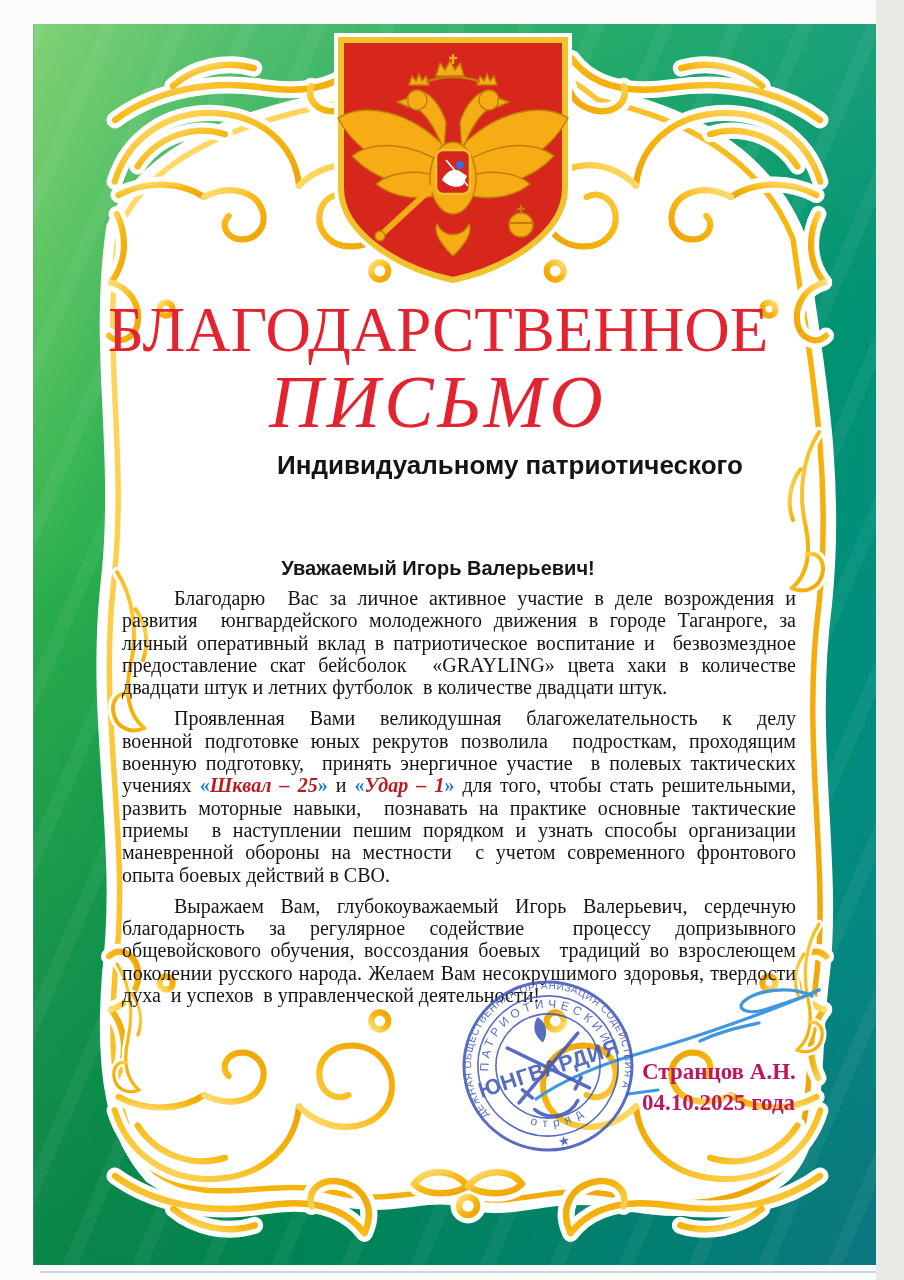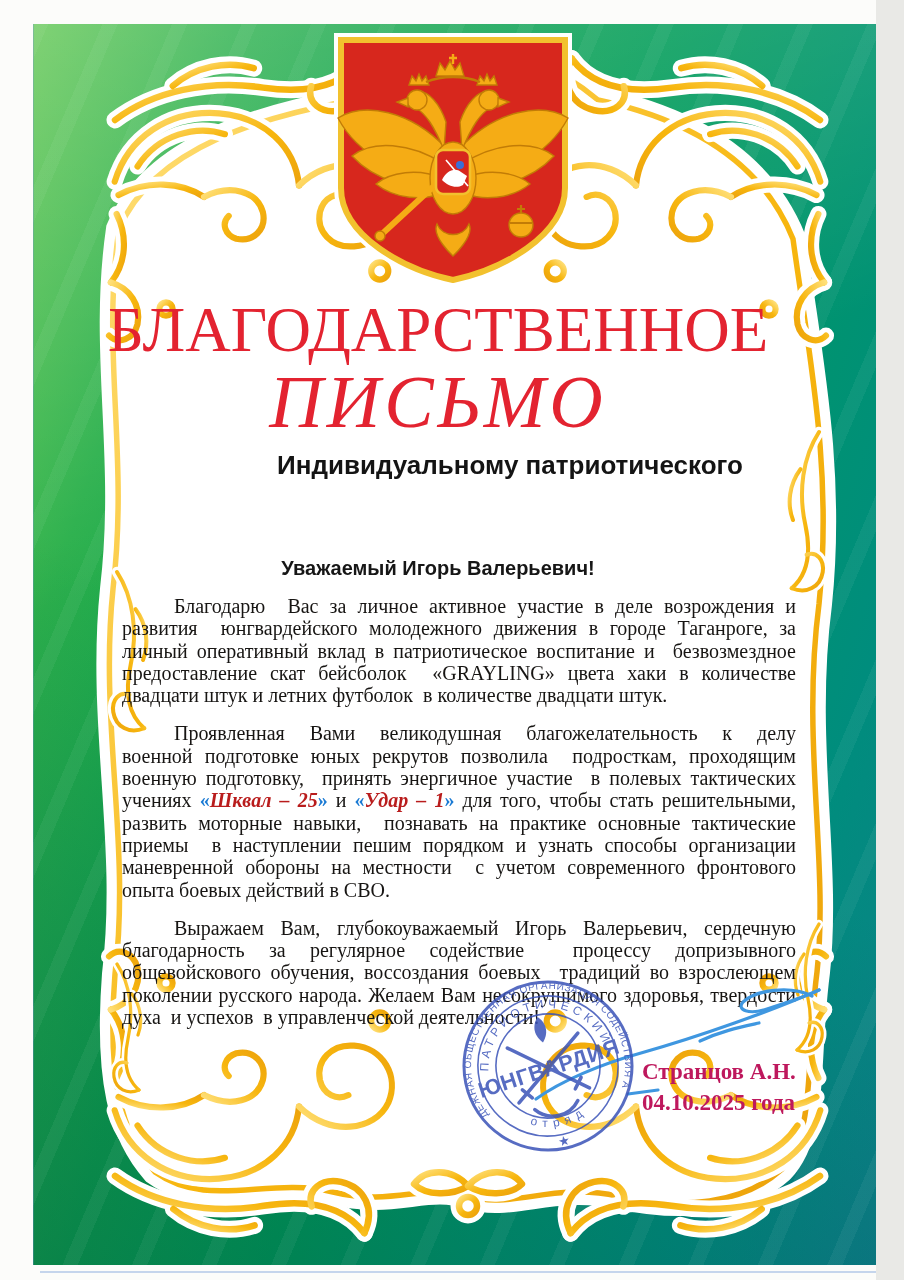--- a/index.html
+++ b/index.html
@@ -25,21 +25,21 @@
   .title{position:absolute;left:20px;right:20px;text-align:center;color:#e32330;
          font-family:"Liberation Serif",serif;font-weight:400;}
   .title1{top:294px;font-size:63px;letter-spacing:0px;}
   .title2{top:360px;font-size:74px;letter-spacing:4px;font-style:italic;}
   .addressee{position:absolute;left:215px;top:449px;width:590px;text-align:center;
     font-family:"Liberation Sans",sans-serif;font-weight:700;font-size:26px;line-height:33px;color:#141414;}
   .salutation{position:absolute;left:10px;right:10px;top:537px;text-align:center;
     font-family:"Liberation Sans",sans-serif;font-weight:700;font-size:20px;color:#161616;margin-top:20px;}
   .body-text{position:absolute;left:122px;top:579px;width:674px;color:#171513;
     font-size:20px;line-height:22.3px;text-align:justify;}
-  .body-text p{margin:16px 0 9px 0;text-indent:52px;white-space:pre-wrap;}
+  .body-text p{margin:8px 0 9px 0;text-indent:52px;white-space:pre-wrap;}
   .seg-quote{color:#1a7ad4;font-weight:700;}
   .seg-name{color:#b91c1c;font-weight:700;font-style:italic;}
   .closing{position:absolute;left:153px;top:1014px;font-weight:700;font-size:23px;line-height:31px;color:#1a1a1a;}
   .closing .valediction{font-style:italic;}
   .sig-block{position:absolute;left:642px;top:1056px;font-weight:700;font-size:23px;line-height:31px;color:#be185d;}
   .overlay-svg{position:absolute;left:0;top:0;z-index:7;pointer-events:none;}
   .stamp-ring-text{font-family:"Liberation Sans",sans-serif;font-size:10px;letter-spacing:.6px;fill:#3a53b8;}
   .stamp-inner-text{font-family:"Liberation Sans",sans-serif;font-size:12px;letter-spacing:4px;fill:#3a53b8;}
   .stamp-bottom-text{font-family:"Liberation Sans",sans-serif;font-size:12px;letter-spacing:6px;fill:#3a53b8;}
   .stamp-center-text{font-family:"Liberation Sans",sans-serif;font-size:22px;font-weight:700;fill:#3a53b8;letter-spacing:.5px;}

